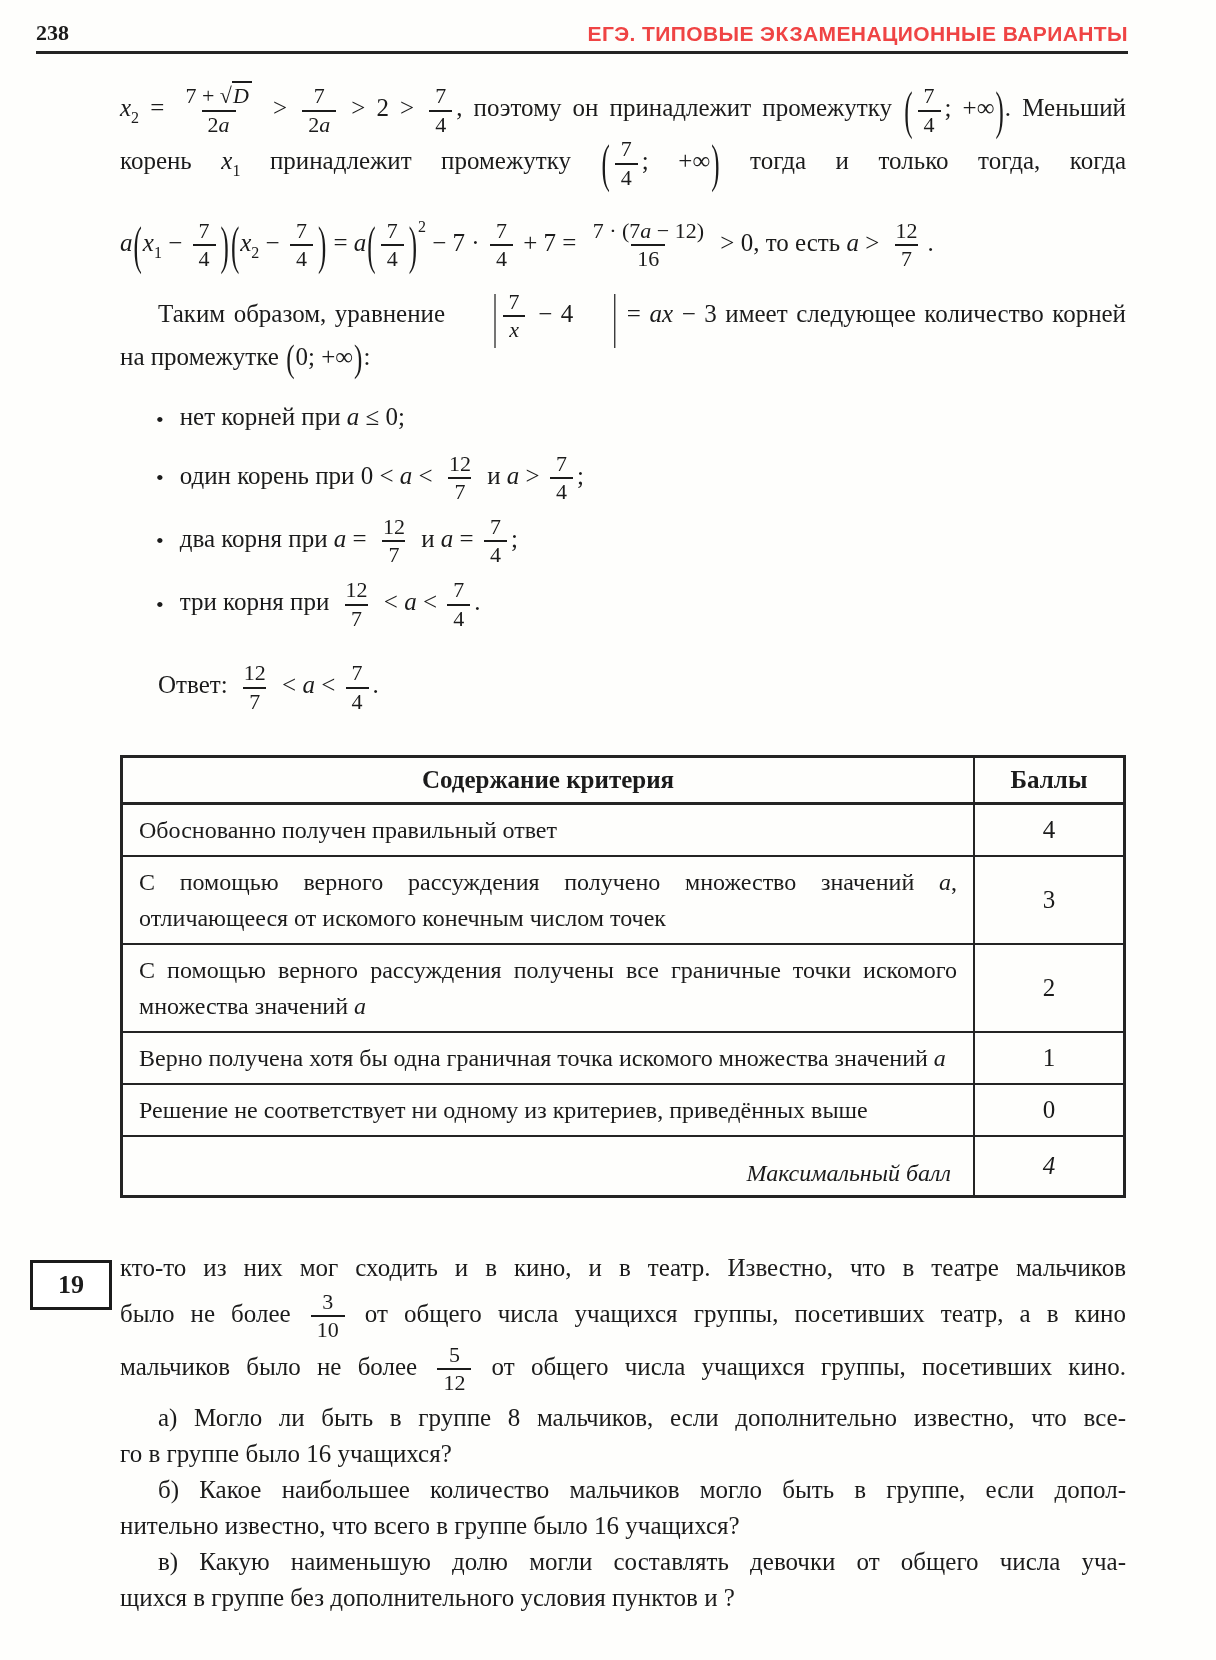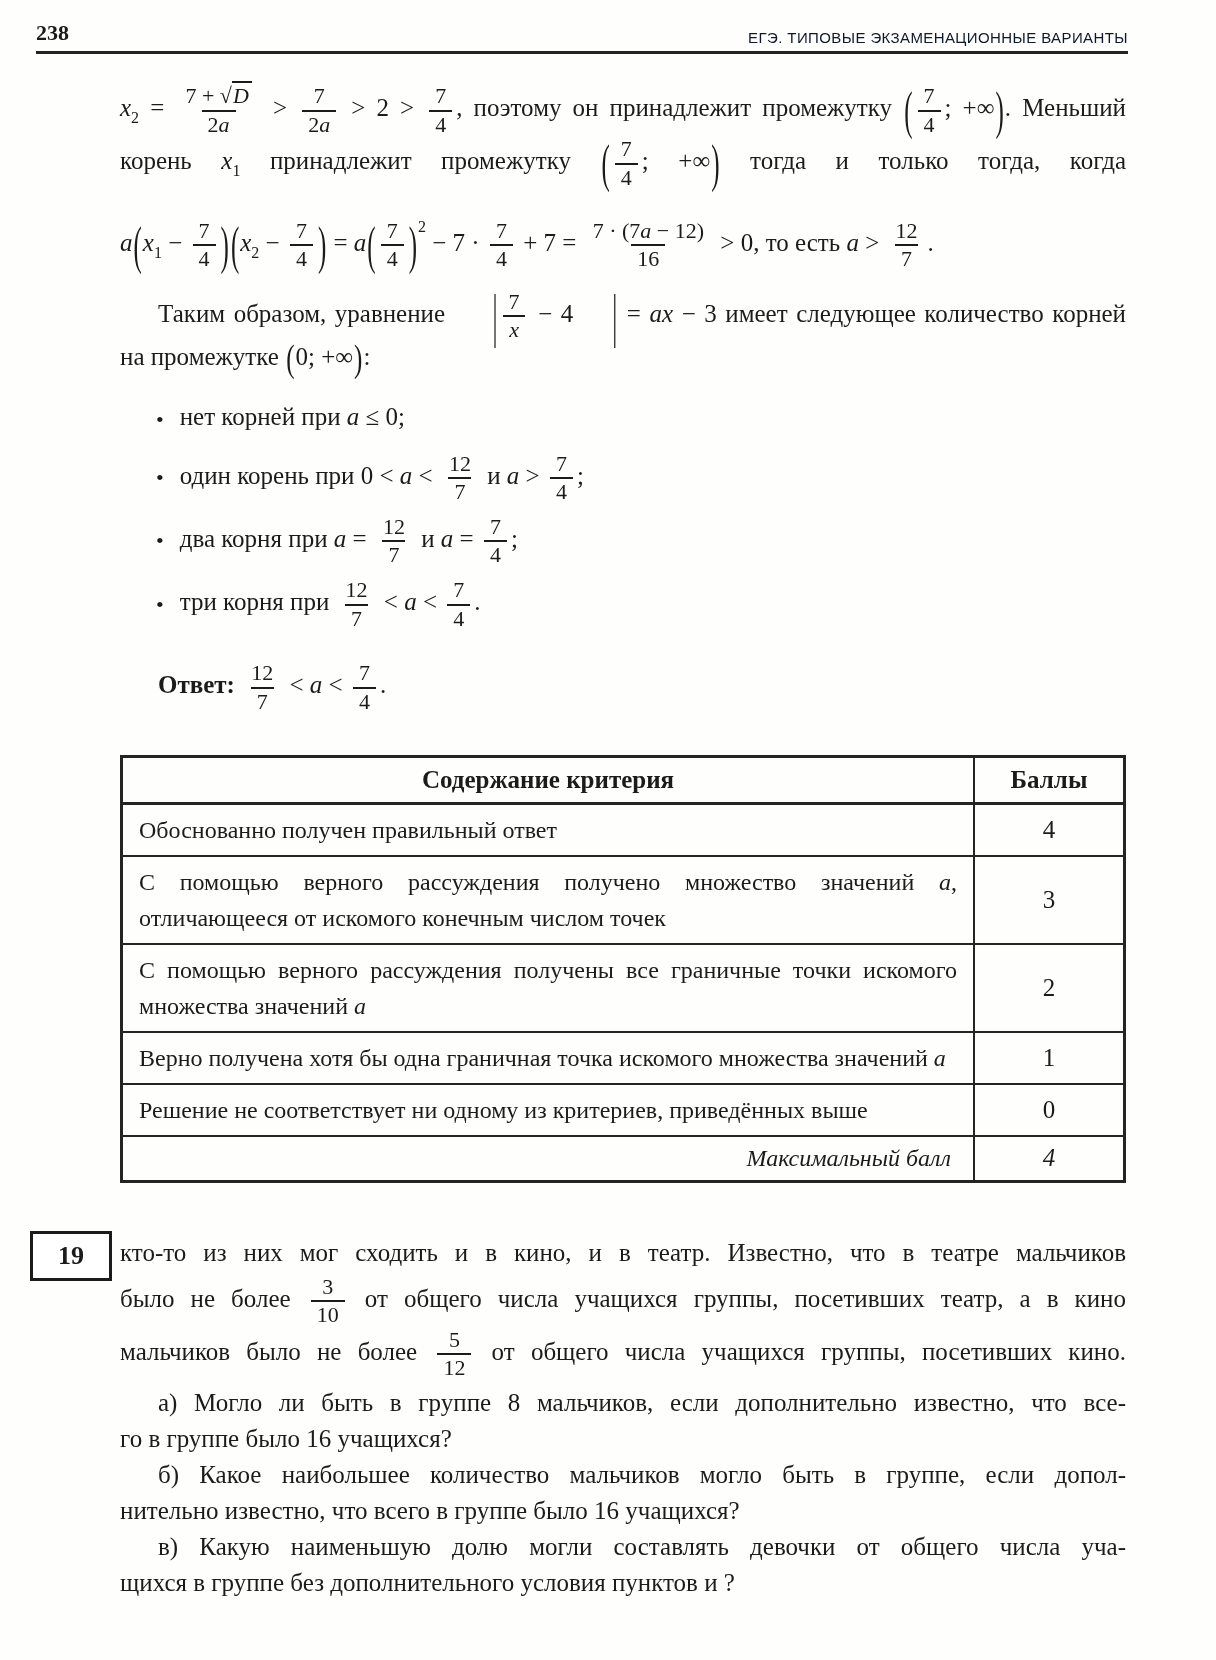--- a/index.html
+++ b/index.html
@@ -5,39 +5,39 @@
   html,body{margin:0;padding:0;background:#ffffff;}
   .page{
     width:1216px;min-height:1660px;background:#fefefc;color:#1b1b1b;
     font-family:"Liberation Serif",serif;box-sizing:border-box;
     display:flex;flex-direction:column;position:relative;
   }
   
   .hdr{display:flex;justify-content:space-between;align-items:flex-end;
        padding:20px 88px 0 36px;}
   .hdr .pgnum{font-size:22px;font-weight:bold;}
-  .hdr .runtitle{font-family:"Liberation Sans",sans-serif;font-size:15px;
-       font-weight:normal;letter-spacing:.4px;color:#0f172a;}
+  .hdr .runtitle{font-family:"Liberation Sans",sans-serif;font-size:21px;
+       font-weight:bold;letter-spacing:.4px;color:#ef4444;}
   .hrule{border:0;border-top:3px solid #242424;margin:5px 88px 0 36px;}
 
   
   .solution{margin:30px 90px 0 120px;font-size:25px;}
   .jline{text-align:justify;text-align-last:justify;line-height:44px;}
   .nline{text-align:left;line-height:28px;font-family:Liberation Serif, serif;}
   .indent{text-indent:38px;}
   .eqline{white-space:nowrap;line-height:1;margin:28px 0 18px;}
 
   
   .fr{display:inline-flex;flex-direction:column;align-items:center;
       vertical-align:middle;margin:0 4px;font-size:.88em;line-height:1.12;
       text-indent:0;}
   .fr .n{padding:0 6px 1px;}
   .fr .d{border-top:2px solid #1b1b1b;padding:1px 6px 0;}
   .it{font-style:italic;}
-  .bold{font-weight:bold;}
+  .bold{font-weight:normal;}
   .bp{display:inline-block;vertical-align:middle;transform-origin:center;
       font-weight:400;padding:0 1px;}
   sub{font-size:16px;vertical-align:-7px;line-height:0;}
   sup{font-size:16px;vertical-align:super;position:relative;top:-10px;line-height:0;}
   .sqrt{white-space:nowrap;}
   .sqrt-arg{border-top:2px solid #1b1b1b;font-style:italic;padding:0 3px 0 1px;}
 
   
   .bullets{list-style:none;margin:22px 0 0 36px;padding:0;}
   .bullets li{margin:0 0 10px 0;line-height:44px;}
@@ -50,26 +50,26 @@
       font-size:24px;}
   table.crit th,table.crit td{border:2px solid #242424;}
   table.crit thead th{border-bottom:3px solid #242424;font-weight:bold;
       text-align:center;padding:8px 10px;font-size:25px;}
   table.crit th:first-child,table.crit td:first-child{border-left:3px solid #242424;}
   table.crit th:last-child,table.crit td:last-child{border-right:3px solid #242424;width:128px;text-align:center;}
   table.crit thead th{border-top:3px solid #242424;}
   table.crit .critcell{padding:7px 16px;text-align:justify;line-height:36px;}
   table.crit .ptscell{text-align:center;font-size:25px;}
   table.crit tfoot td{border-bottom:3px solid #242424;}
-  table.crit .total-label{font-style:italic;text-align:right;padding:8px 22px 8px 16px;}
+  table.crit .total-label{font-style:italic;text-align:right;padding:23px 22px 8px 16px;}
   table.crit .total-pts{font-style:italic;}
 
   
   .problem{margin:48px 90px 0 0;padding-left:120px;position:relative;font-size:25px;}
-  .pnumbox{position:absolute;left:30px;top:0;width:76px;height:44px;
+  .pnumbox{position:absolute;left:30px;top:14px;width:76px;height:44px;
       border:3px solid #1b1b1b;display:flex;align-items:center;justify-content:center;
       font-weight:bold;font-size:26px;background:#fff;}
 </style>
 </head>
 <body>
 
 <div class="page">
 
   <div class="hdr">
     <div class="pgnum">238</div>

